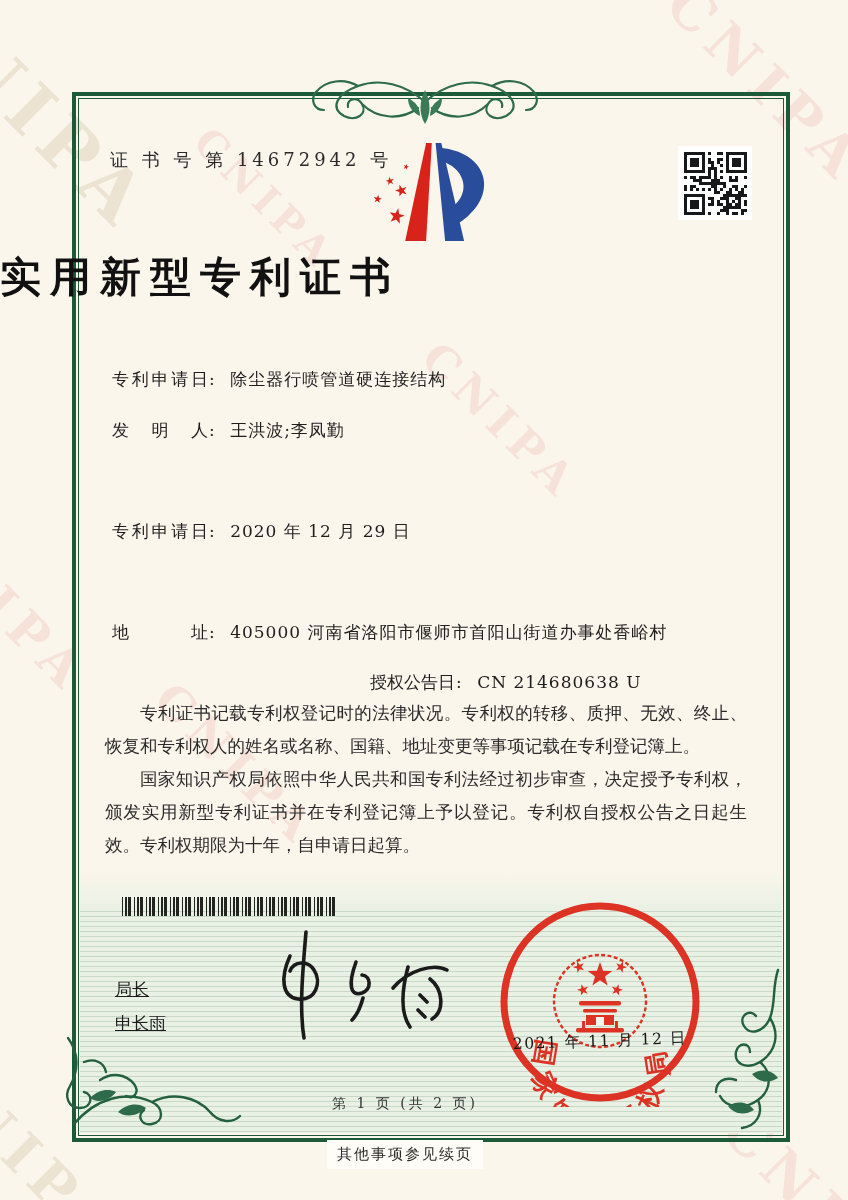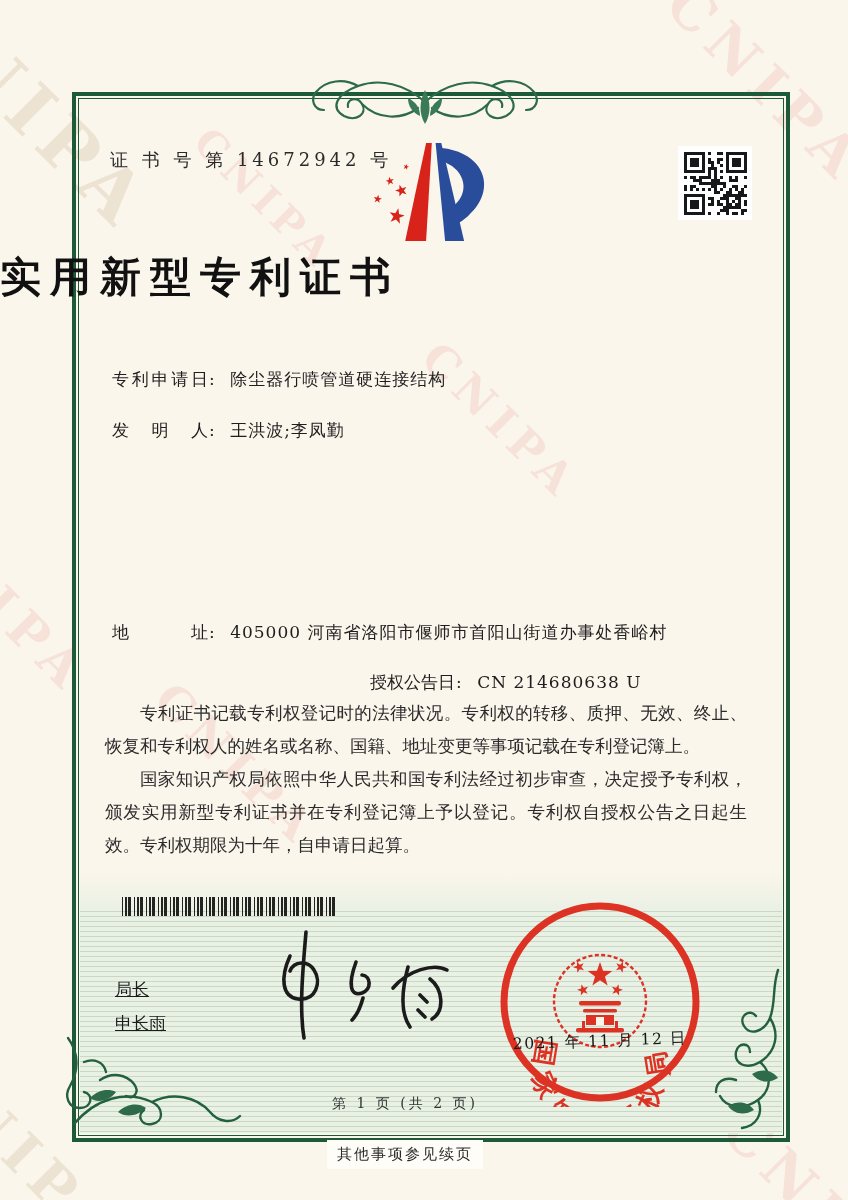--- a/index.html
+++ b/index.html
@@ -371,20 +371,24 @@
     <div class="title">实用新型专利证书</div>
 
     <div class="frow r0">
       <span class="flabel">专利申请日</span><span class="fcolon">:</span>
       <span class="fvalue">除尘器行喷管道硬连接结构</span>
     </div>
     <div class="frow r1">
       <span class="flabel">发明人</span><span class="fcolon">:</span>
       <span class="fvalue">王洪波;李凤勤</span>
     </div>
+    <div class="frow r3">
+      <span class="flabel">专利申请日</span><span class="fcolon">:</span>
+      <span class="fvalue">2020 年 12 月 29 日</span>
+    </div>
     <div class="frow r5">
       <span class="flabel">地址</span><span class="fcolon">:</span>
       <span class="fvalue">405000 河南省洛阳市偃师市首阳山街道办事处香峪村</span>
     </div>
 
     <div class="grant-no">
       <span>授权公告日</span><span class="fcolon">:</span>
       <span class="fvalue">CN 214680638 U</span>
     </div>
 

